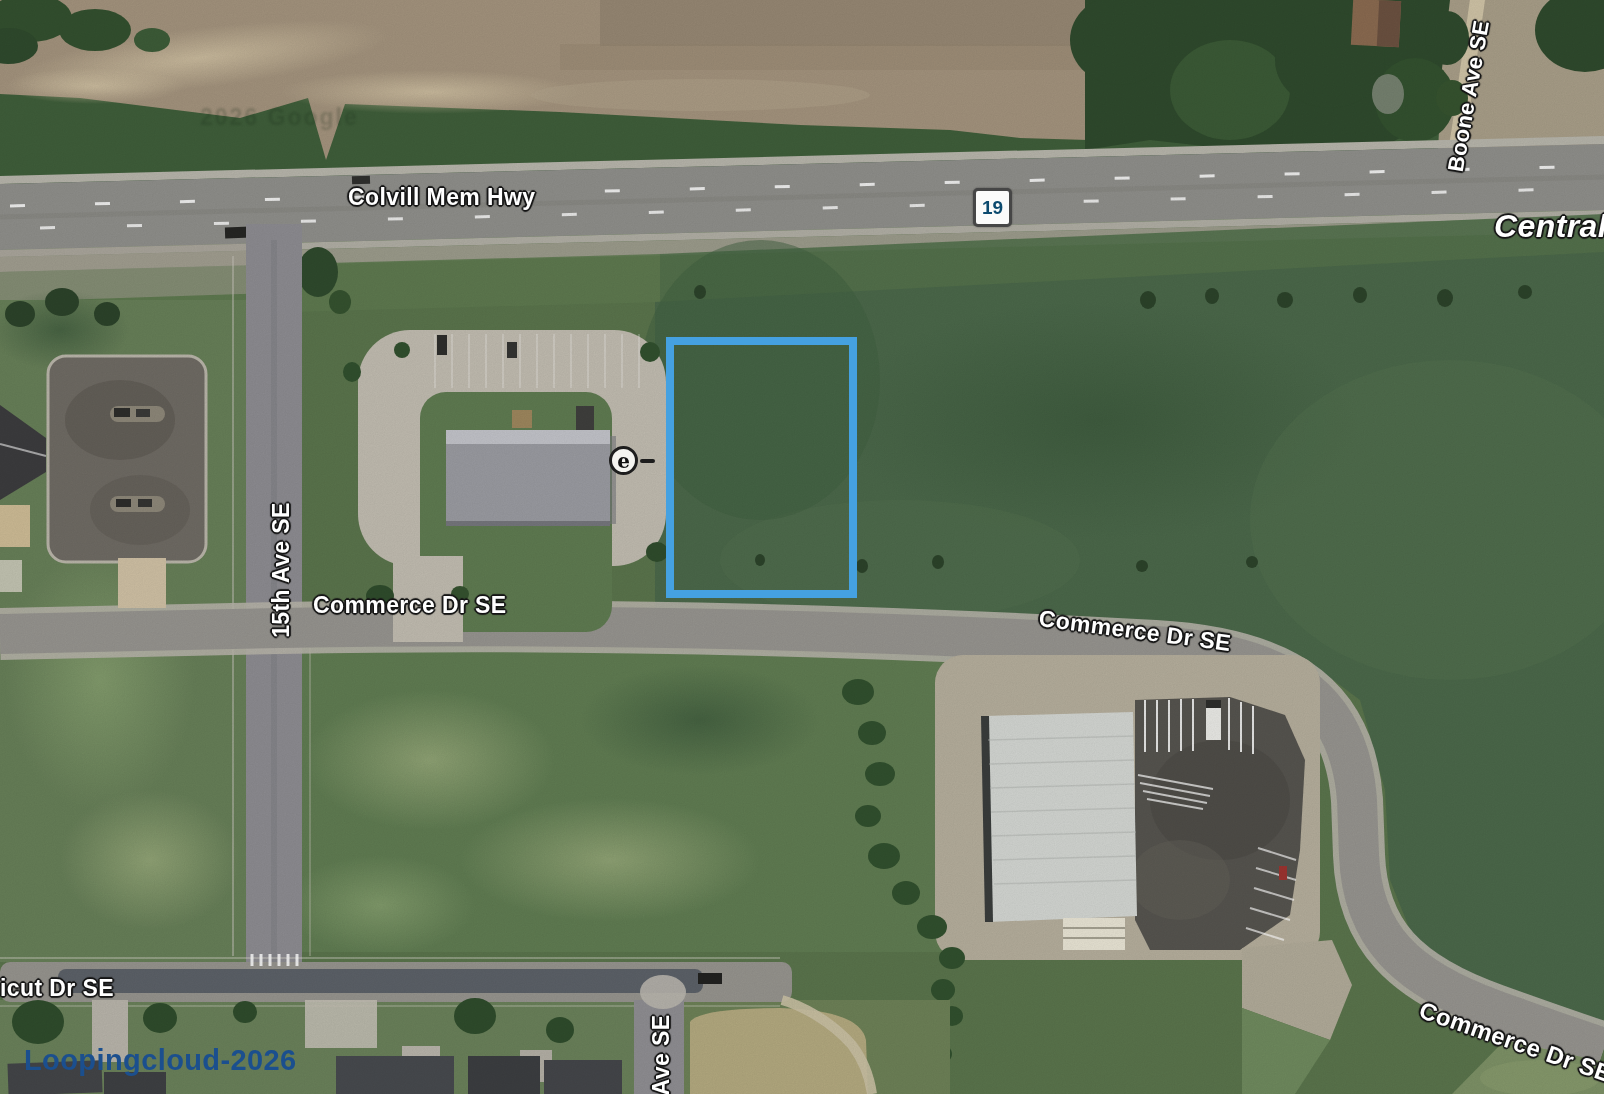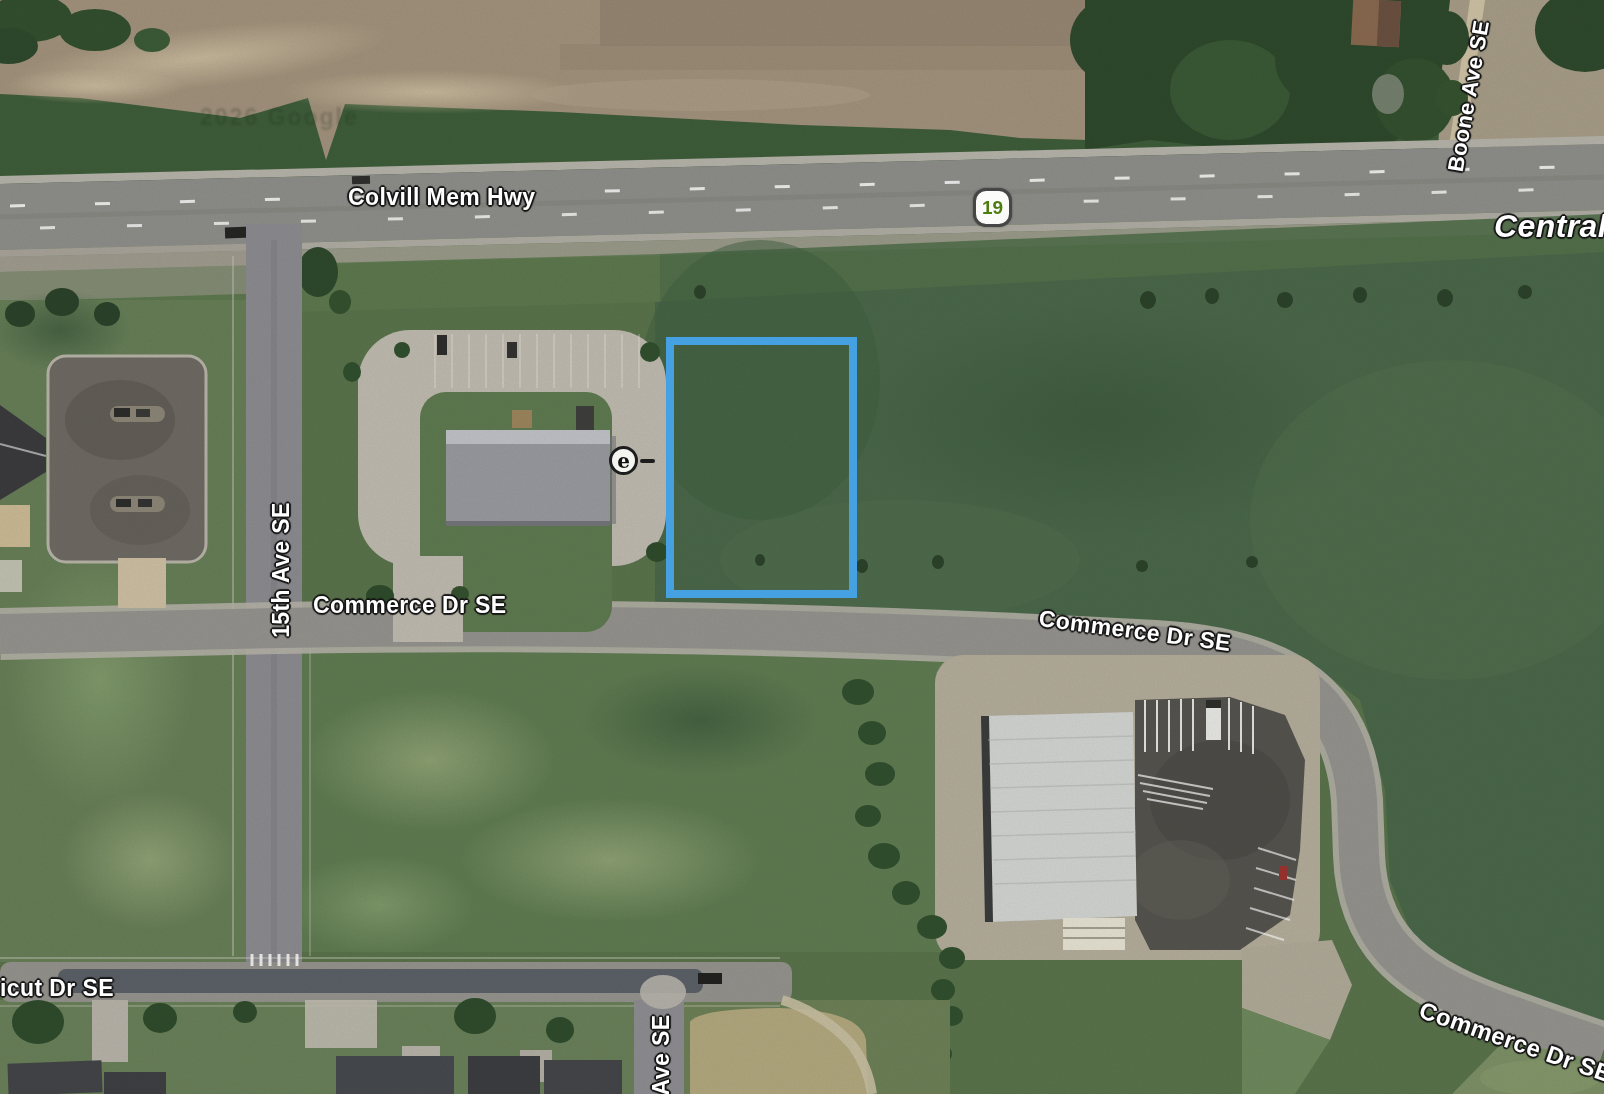--- a/index.html
+++ b/index.html
@@ -27,23 +27,23 @@
   .rl-boone{left:1469px;top:96px;transform:translate(-50%,-50%) rotate(-80deg);font-size:22px;}
   .rl-15th{left:281px;top:570px;transform:translate(-50%,-50%) rotate(-90deg);}
   .rl-commerce-w{left:313px;top:594px;}
   .rl-commerce-e{left:1135px;top:631px;transform:translate(-50%,-50%) rotate(7.5deg);}
   .rl-commerce-se{left:1424px;top:998px;transform:rotate(19deg);transform-origin:left top;font-size:24px;}
   .rl-connecticut{left:-8px;top:977px;}
   .rl-avese{left:661px;top:1055px;transform:translate(-50%,-50%) rotate(-90deg);}
   
   .shield{
     position:absolute;left:973px;top:188px;width:39px;height:39px;box-sizing:border-box;
-    background:#fbfbfa;border:3px solid #464646;border-radius:13px;
+    background:#fbfbfa;border:3px solid #464646;border-radius:5px;
     display:flex;align-items:center;justify-content:center;
-    color:#4d7c0f;font-weight:bold;font-size:19px;box-shadow:0 0 2px rgba(0,0,0,.45);
+    color:#0c4a6e;font-weight:bold;font-size:19px;box-shadow:0 0 2px rgba(0,0,0,.45);
   }
   
   .emarker{
     position:absolute;left:609px;top:446px;width:29px;height:29px;box-sizing:border-box;
     background:#f4f4f0;border:3px solid #1d1d1d;border-radius:50%;
     display:flex;align-items:center;justify-content:center;
     color:#111;font:bold 20px "DejaVu Serif",serif;line-height:1;
   }
   .emarker-dash{position:absolute;left:640px;top:459px;width:15px;height:4px;background:#1d1d1d;border-radius:2px;}
   
@@ -337,13 +337,14 @@
   <div class="rl rl-15th">15th Ave SE</div>
   <div class="rl rl-commerce-w">Commerce Dr SE</div>
   <div class="rl rl-commerce-e">Commerce Dr SE</div>
   <div class="rl rl-commerce-se">Commerce Dr SE</div>
   <div class="rl rl-connecticut">ticut Dr SE</div>
   <div class="rl rl-avese">Ave SE</div>
 
   <div class="emarker">e</div>
   <div class="emarker-dash"></div>
 
+  <div class="watermark">Loopingcloud-2026</div>
 </div>
 
 </body></html>

